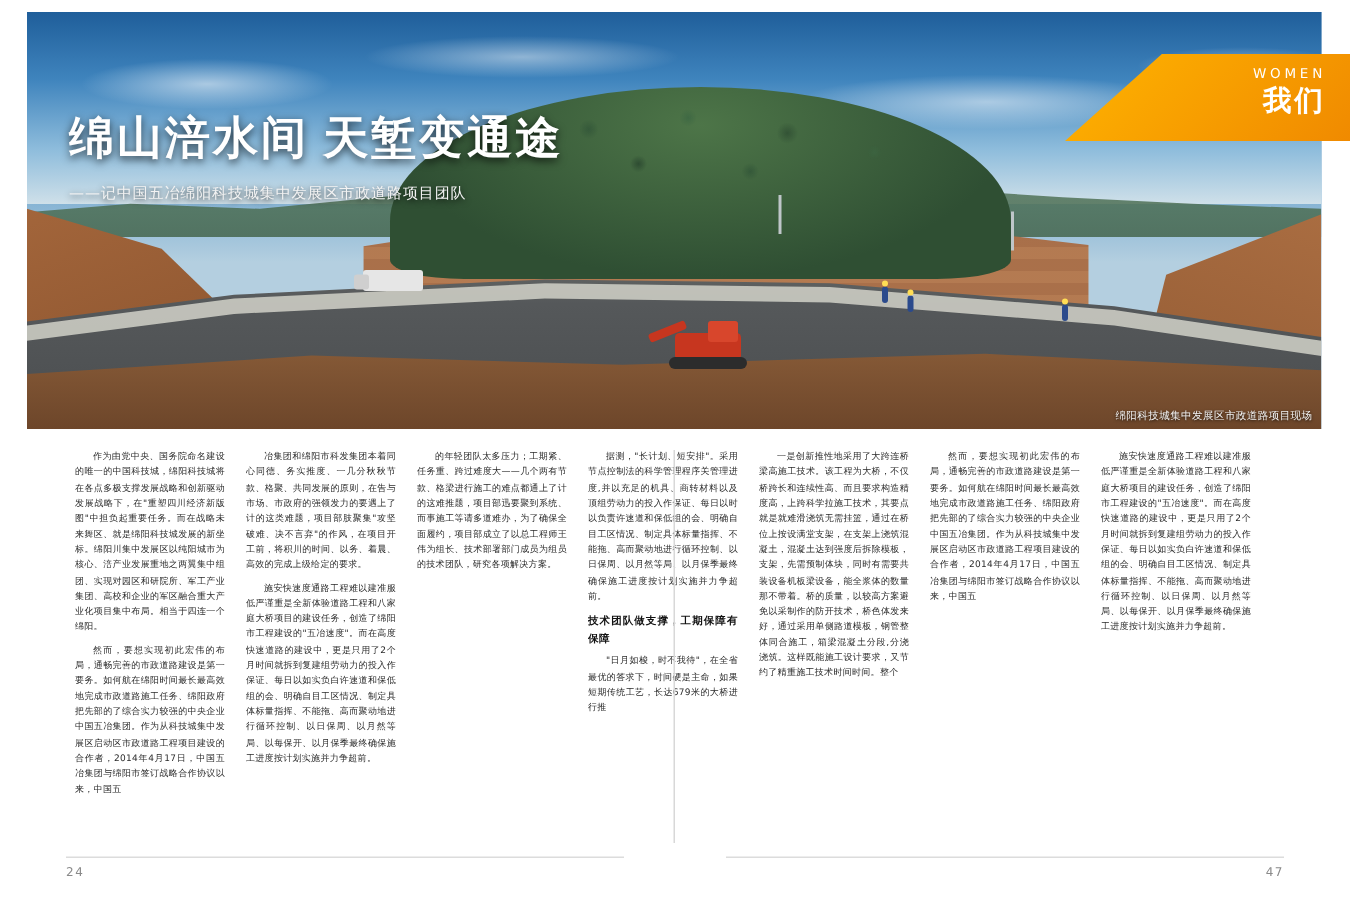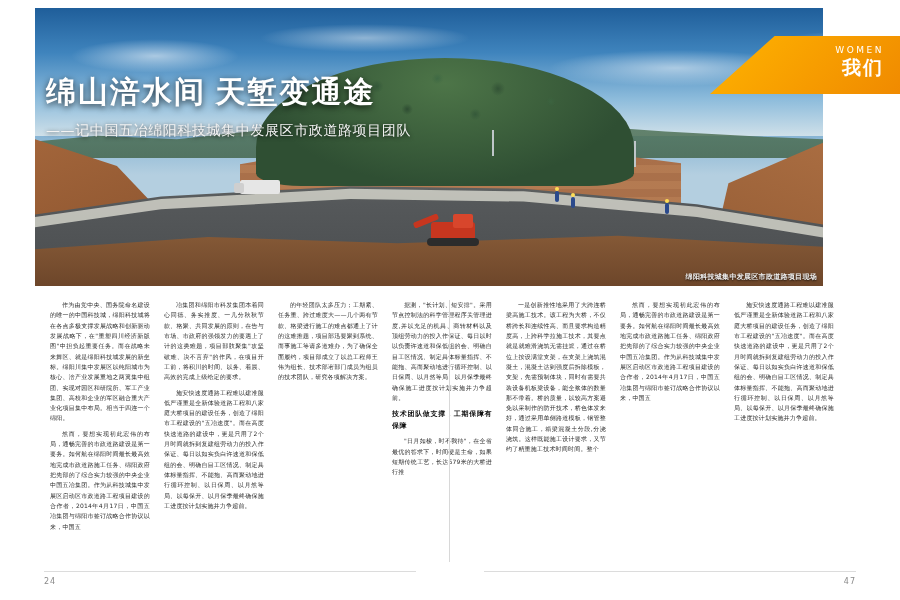--- a/index.html
+++ b/index.html
@@ -11,27 +11,26 @@
     position: relative;
     width: 900px;
     height: 600px;
     background: #ffffff;
     overflow: hidden;
     font-family: "DejaVu Sans", "Liberation Sans", sans-serif;
   }
   
   .photo {
     position: absolute;
-    left: 35px;
+    left: 18px;
     top: 8px;
-    width: 788px;
+    width: 863px;
     height: 278px;
     overflow: hidden;
     background: linear-gradient(#2f6fa8, #74a9cf 40%, #b4cfe0 60%);
-    font-weight: bold;
   }
   .sky {
     position: absolute;
     left: 0; top: 0; width: 100%; height: 46%;
     background: linear-gradient(180deg, #1f5e9a 0%, #3f84bd 35%, #8fbddc 72%, #cfe0e9 100%);
   }
   .clouds {
     position: absolute; left: 0; top: 0; width: 100%; height: 46%;
     background:
       radial-gradient(ellipse 120px 24px at 120px 48px, rgba(255,255,255,.55), rgba(255,255,255,0) 70%),
@@ -136,21 +135,21 @@
     margin: 0;
     font-family: Liberation Serif, serif;
     font-size: 30px;
     font-weight: bold;
     color: #ffffff;
     letter-spacing: 2px;
     text-shadow: 0 2px 6px rgba(0,0,0,.75);
   }
   .headline .sub {
     margin-top: 9px;
-    font-size: 14px;
+    font-size: 10px;
     color: #f3f3f3;
     letter-spacing: .6px;
     text-shadow: 0 1px 4px rgba(0,0,0,.8);
   }
   
   .corner {
     position: absolute;
     right: 0;
     top: 0;
     width: 190px;

